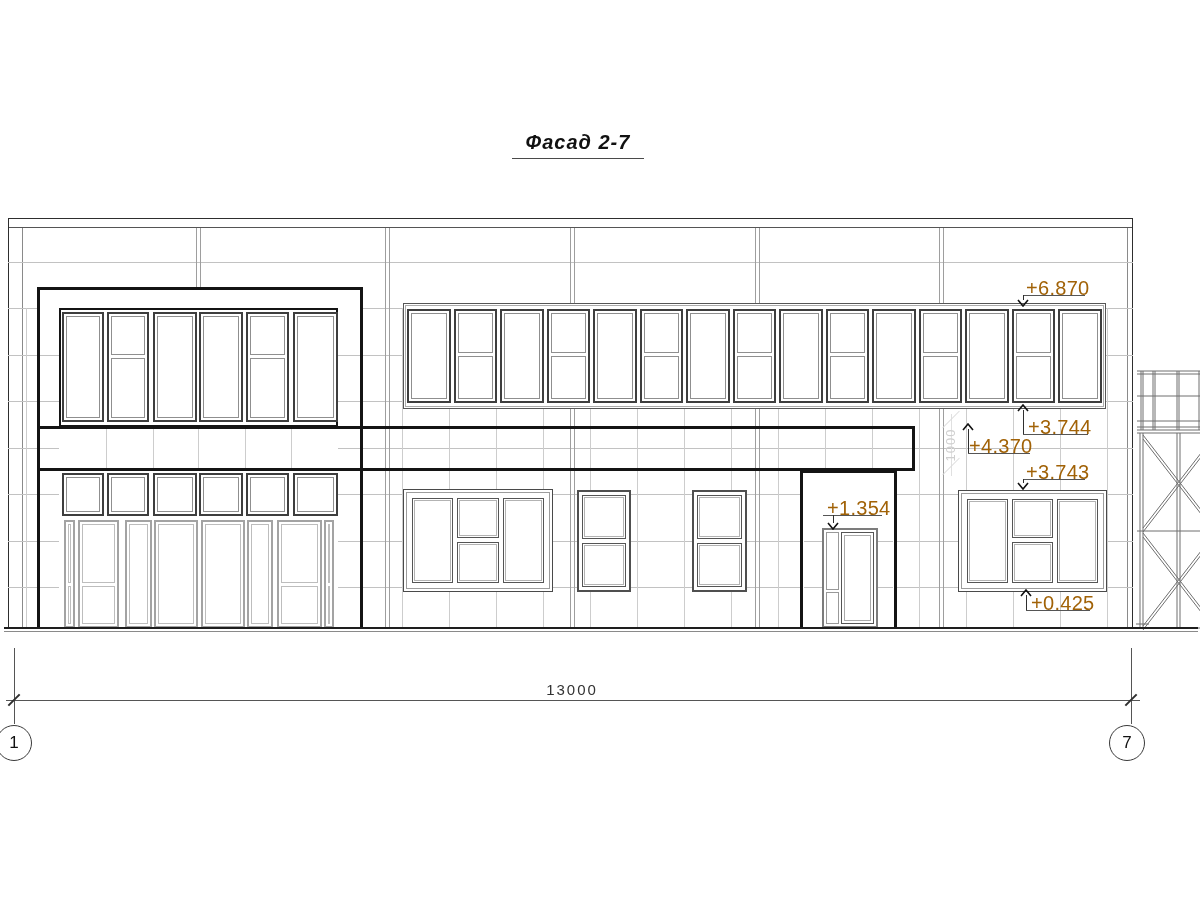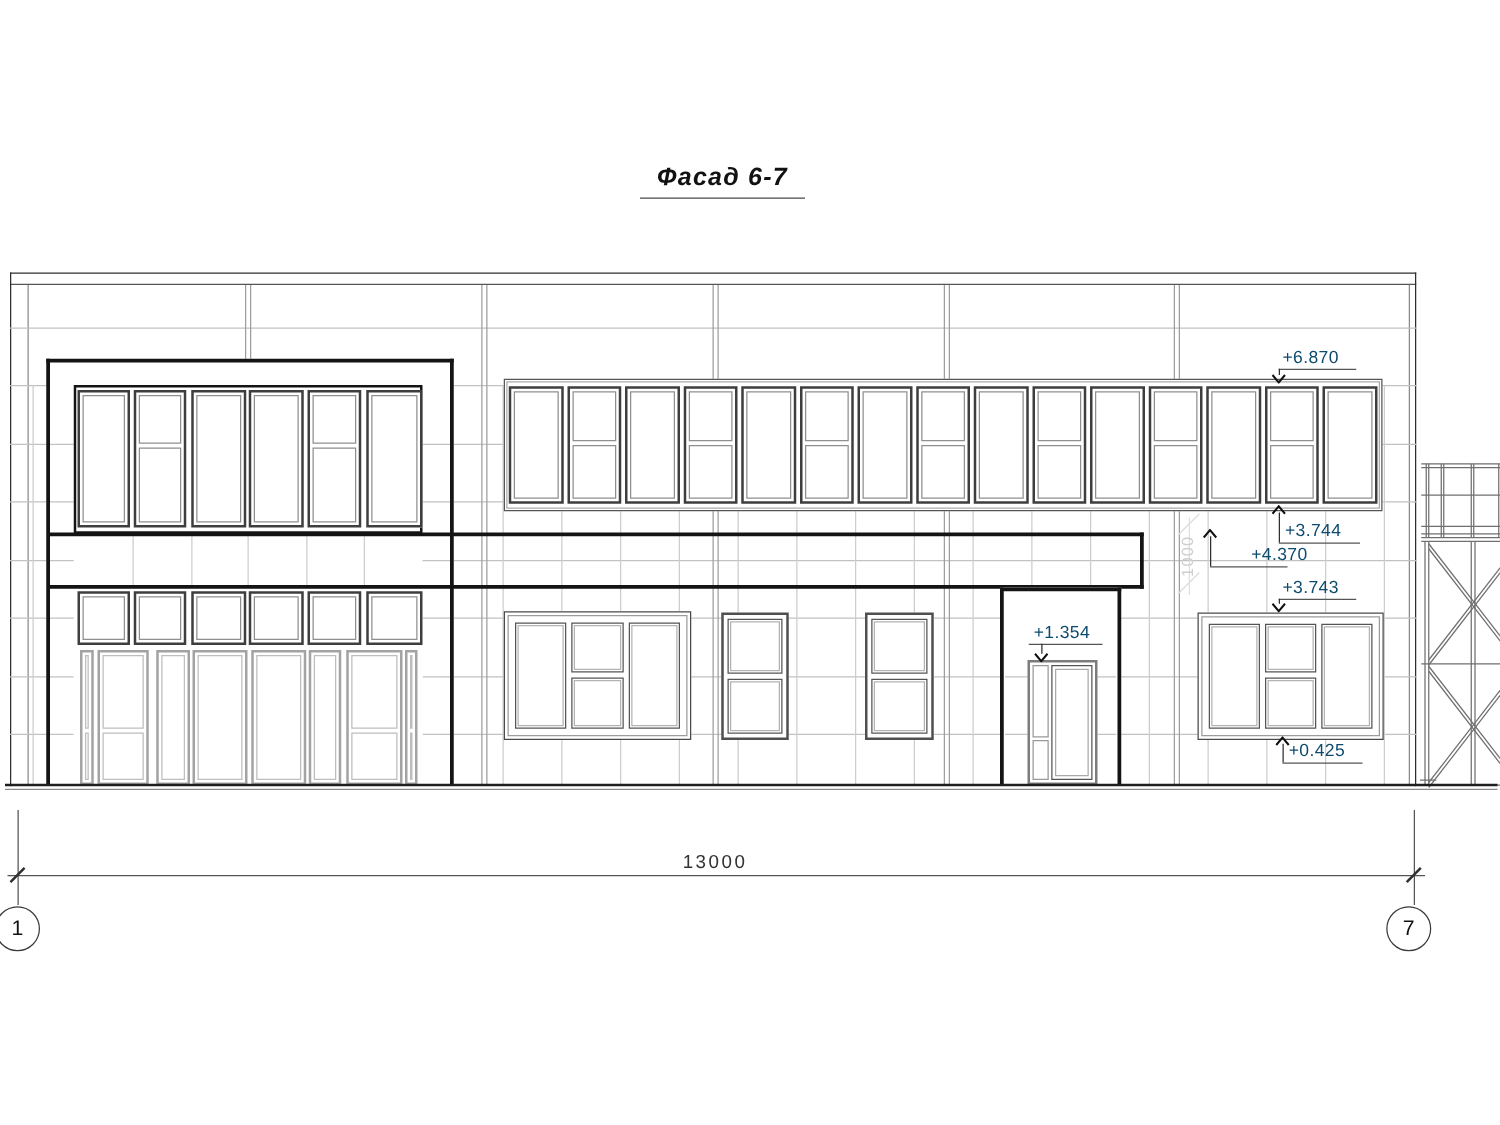--- a/index.html
+++ b/index.html
@@ -25,37 +25,37 @@
   .gcol{flex:1;display:flex;flex-direction:column;gap:4px}
   .gpane{flex:1;border:1px solid #555;position:relative;box-sizing:border-box}
   .gpane::after{content:"";position:absolute;inset:1px;border:1px solid #b3b3b3}
   .gw2{border:2px solid #4f4f4f;background:#fff;padding:3px;display:flex;flex-direction:column;gap:4px}
   .door{border:2px solid #7c7c7c;background:#fff;display:flex;gap:2px;padding:2px}
   .dside{width:13px;display:flex;flex-direction:column;gap:2px}
   .dpane{border:1px solid #999;box-sizing:border-box}
   .dleaf{flex:1;border:1px solid #555;position:relative;box-sizing:border-box}
   .dleaf::after{content:"";position:absolute;inset:2px;border:1px solid #aaa}
   
-  .elev-text{position:absolute;font-size:14px;letter-spacing:.3px;color:#0c4a6e;white-space:nowrap}
+  .elev-text{position:absolute;font-size:20px;letter-spacing:.3px;color:#a16207;white-space:nowrap}
   .shelf{position:absolute;height:1px;background:#555}
   .stem{position:absolute;width:1px;background:#2f2f2f}
   .tick{position:absolute;width:16px;height:0;border-top:2px solid #2f2f2f;transform:rotate(-45deg)}
   .axis-circle{position:absolute;width:34px;height:34px;border:1px solid #3a3a3a;border-radius:50%;
                display:flex;align-items:center;justify-content:center;font-size:17px;color:#111;background:#fff}
   .dim-text{position:absolute;font-size:15px;letter-spacing:2px;color:#333;text-align:center}
   .wm{position:absolute;font-size:13px;color:#cfcfcf;letter-spacing:1px;transform:rotate(-90deg);transform-origin:center}
   .wm-line{position:absolute;background:#e0e0e0}
   .wm-tick{position:absolute;width:24px;height:0;border-top:1px solid #dcdcdc;transform:rotate(-45deg)}
 </style>
 </head>
 <body>
 
 <div class="canvas">
 
-  <div class="abs title" style="left:512px;top:131px;width:132px">Фасад 6-7</div>
+  <div class="abs title" style="left:512px;top:131px;width:132px">Фасад 2-7</div>
 
   <div class="abs" style="left:8px;top:218px;width:1125px;height:1px;background:#2e2e2e"></div>
   <div class="abs" style="left:8px;top:227px;width:1125px;height:1px;background:#555"></div>
   <div class="abs" style="left:8px;top:218px;width:1px;height:411px;background:#2e2e2e"></div>
   <div class="abs" style="left:22px;top:228px;width:1px;height:400px;background:#8a8a8a"></div>
   <div class="abs" style="left:1132px;top:218px;width:1px;height:411px;background:#2e2e2e"></div>
   <div class="abs" style="left:1127px;top:228px;width:1px;height:400px;background:#8a8a8a"></div>
 
   <div id="grid">
       <div class="hl" style="left: 8px; top: 262px; width: 1125px;"></div>
@@ -348,21 +348,21 @@
       <div class="stem" style="left: 1023px; top: 295px; height: 5px;"></div>
       <svg width="12" height="8" style="position: absolute; left: 1017px; top: 299px;">
         <path d="M1,1 L6,7 L11,1" stroke="#111" stroke-width="1.6" fill="none"></path>
       </svg>
       <div class="elev-text" style="left: 1028px; top: 416px;">+3.744</div>
       <div class="shelf" style="left: 1023px; top: 434px; width: 65px;"></div>
       <div class="stem" style="left: 1023px; top: 410px; height: 24px;"></div>
       <svg width="12" height="8" style="position: absolute; left: 1017px; top: 404px;">
         <path d="M1,7 L6,1 L11,7" stroke="#111" stroke-width="1.6" fill="none"></path>
       </svg>
-      <div class="elev-text" style="left: 1001px; top: 435px;">+4.370</div>
+      <div class="elev-text" style="left: 969px; top: 435px;">+4.370</div>
       <div class="shelf" style="left: 968px; top: 453px; width: 62px;"></div>
       <div class="stem" style="left: 968px; top: 429px; height: 24px;"></div>
       <svg width="12" height="8" style="position: absolute; left: 962px; top: 423px;">
         <path d="M1,7 L6,1 L11,7" stroke="#111" stroke-width="1.6" fill="none"></path>
       </svg>
       <div class="elev-text" style="left: 1026px; top: 461px;">+3.743</div>
       <div class="shelf" style="left: 1023px; top: 479px; width: 62px;"></div>
       <div class="stem" style="left: 1023px; top: 479px; height: 4px;"></div>
       <svg width="12" height="8" style="position: absolute; left: 1017px; top: 482px;">
         <path d="M1,1 L6,7 L11,1" stroke="#111" stroke-width="1.6" fill="none"></path>

